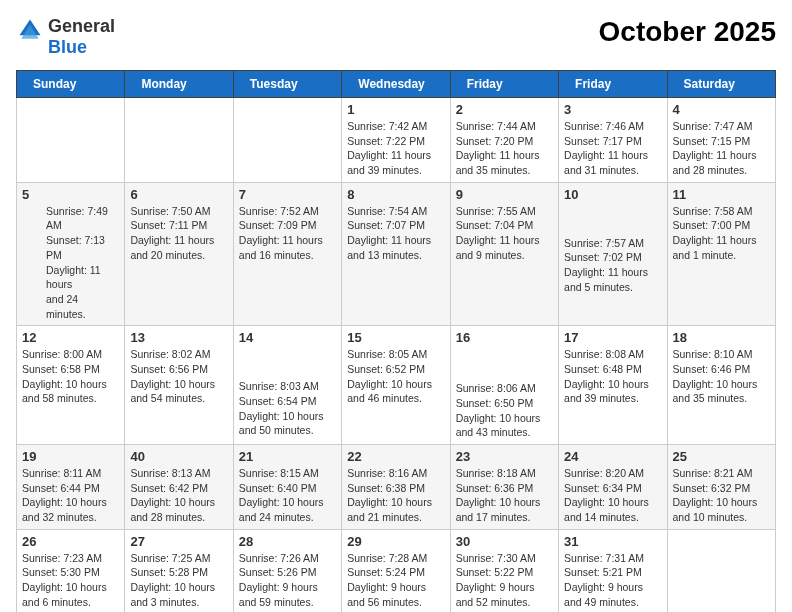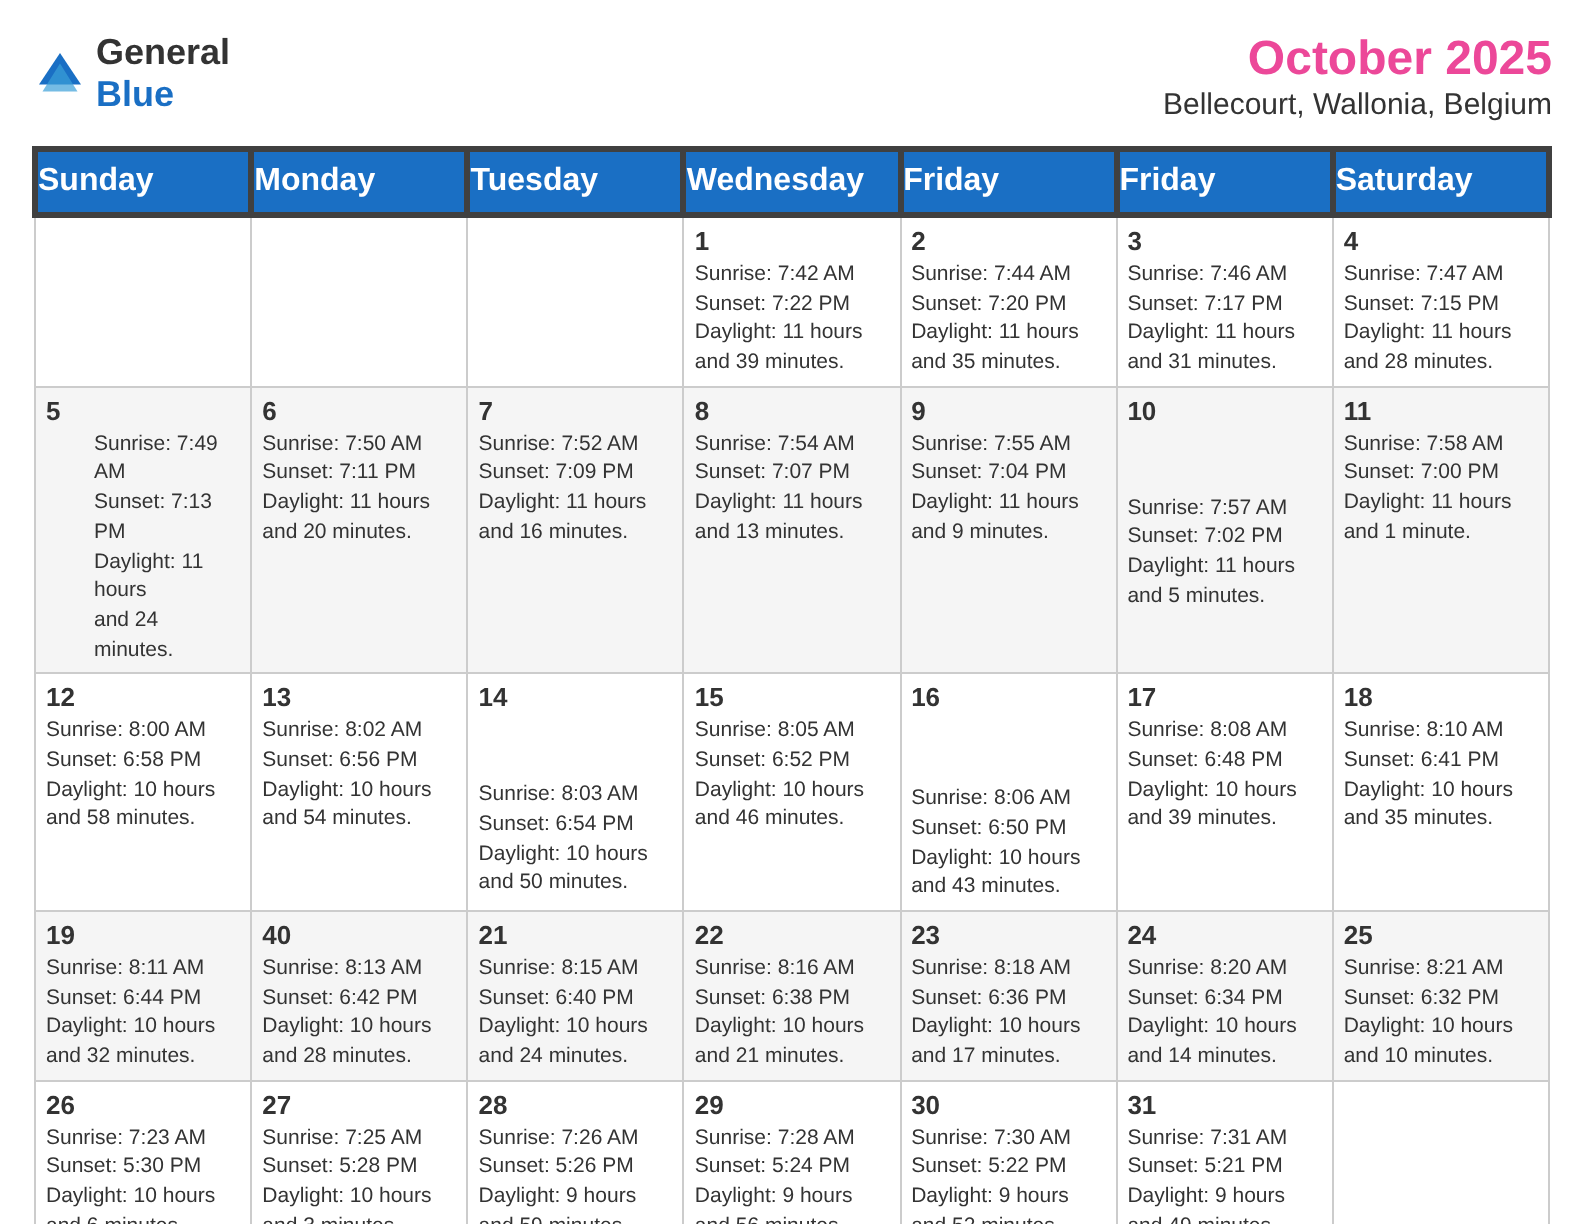--- a/index.html
+++ b/index.html
@@ -11,51 +11,50 @@
       padding: 16px;
     }
     .header {
       display: flex;
       justify-content: space-between;
       align-items: flex-start;
       margin-bottom: 12px;
     }
     .logo {
       display: flex;
-      align-items: center;
       gap: 4px;
     }
     .logo-icon {
       width: 28px;
       height: 28px;
     }
     .title-block {
       text-align: right;
     }
     .month-title {
-      font-size: 24px;
+      font-size: 28px;
       font-weight: bold;
-      color: #ec4899;
+      color: #000000;
     }
     .location-title {
       font-size: 15px;
       color: #333;
     }
     .calendar {
       width: 100%;
       border-collapse: collapse;
       border: 1px solid #ccc;
     }
     .calendar th {
       background-color: #1a6fc4;
       color: #fff;
-      padding: 6px 0;
+      padding: 6px 16px;
       text-align: left;
-      font-size: 16px;
-      border: 3px solid #404040;
+      font-size: 12px;
+      border: 1px solid #404040;
     }
     .calendar td {
       vertical-align: top;
       padding: 4px 5px;
       border: 1px solid #ccc;
       font-size: 11px;
       color: #333;
       width: calc(100% / 7);
       min-height: 80px;
     }
@@ -89,21 +88,20 @@
       <polygon points="16,4 28,22 4,22" fill="#1a6fc4"></polygon>
       <polygon points="16,10 26,26 6,26" fill="#3a9fd8" opacity="0.7"></polygon>
     </svg>
     <div>
       <span style="font-size:18px;font-weight:bold;color:#333;">General</span><br>
       <span style="font-size:18px;font-weight:bold;color:#1a6fc4;">Blue</span>
     </div>
   </div>
   <div class="title-block">
     <div class="month-title">October 2025</div>
-    <div class="location-title">Bellecourt, Wallonia, Belgium</div>
   </div>
 </div>
 
 <table class="calendar">
   <thead>
     <tr>
     <th>Sunday</th>
         <th>Monday</th>
         <th>Tuesday</th>
         <th>Wednesday</th>
@@ -236,21 +234,21 @@
         <td>
           <span class="day-num">17</span>
           <div class="day-info" style="white-space: pre-line;">Sunrise: 8:08 AM
 Sunset: 6:48 PM
 Daylight: 10 hours
 and 39 minutes.</div>
         </td>
         <td>
           <span class="day-num">18</span>
           <div class="day-info" style="white-space: pre-line;">Sunrise: 8:10 AM
-Sunset: 6:41 PM
+Sunset: 6:46 PM
 Daylight: 10 hours
 and 35 minutes.</div>
         </td>
       </tr>
       <tr>
         <td>
           <span class="day-num">19</span>
           <div class="day-info" style="white-space: pre-line;">Sunrise: 8:11 AM
 Sunset: 6:44 PM
 Daylight: 10 hours

